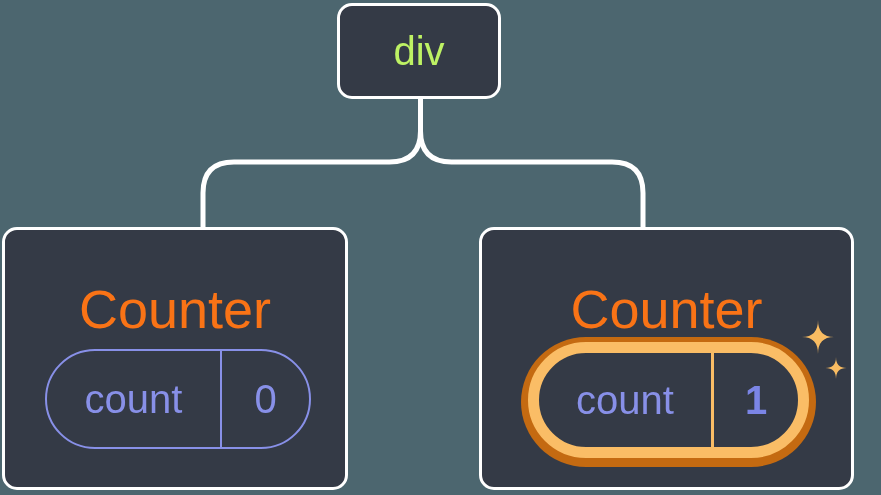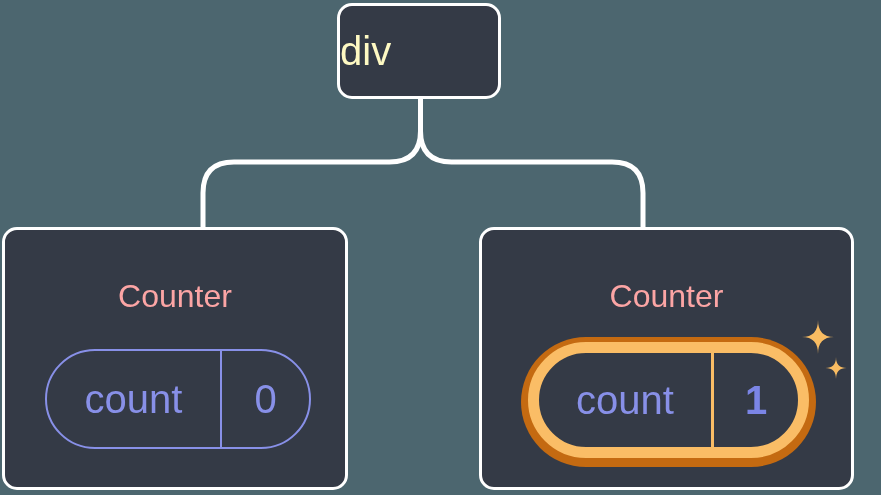--- a/index.html
+++ b/index.html
@@ -6,36 +6,36 @@
   * { box-sizing:border-box; }
   .stage {
     position:relative; width:881px; height:495px; overflow:hidden;
     background:#4c666f;
     font-family:"Liberation Sans", sans-serif;
   }
   
   .root-node {
     position:absolute; left:337px; top:3px; width:164px; height:96px;
     background:#343a46; border:3.5px solid #ffffff; border-radius:15px;
-    display:flex; align-items:center; justify-content:flex-start;
-    color:#fef9c3; font-size:40px; font-weight:500;
+    display:flex; align-items:center; justify-content:center;
+    color:#bef264; font-size:40px; font-weight:500;
   }
   
   .connector { position:absolute; left:0; top:0; }
   .connector path { stroke:#ffffff; stroke-width:5; fill:none; stroke-linecap:round; }
   
   .card {
     position:absolute; top:227px; height:263px;
     background:#343a46; border:3px solid #ffffff; border-radius:15px;
   }
   .card-left  { left:2px;   width:346px; }
   .card-right { left:479px; width:375px; }
   .card-title {
     position:absolute; top:48px; left:0; right:0; text-align:center;
-    color:#fca5a5; font-size:32px; font-weight:500;
+    color:#f97316; font-size:54px; font-weight:500;
   }
   
   .pill {
     position:absolute; left:40px; top:119px; width:266px; height:100px;
     border:2px solid #8890e8; border-radius:999px;
     display:flex; align-items:stretch; overflow:hidden;
   }
   .pill .cell-key {
     width:173px; display:flex; align-items:center; justify-content:center;
     color:#8890e8; font-size:40px;

